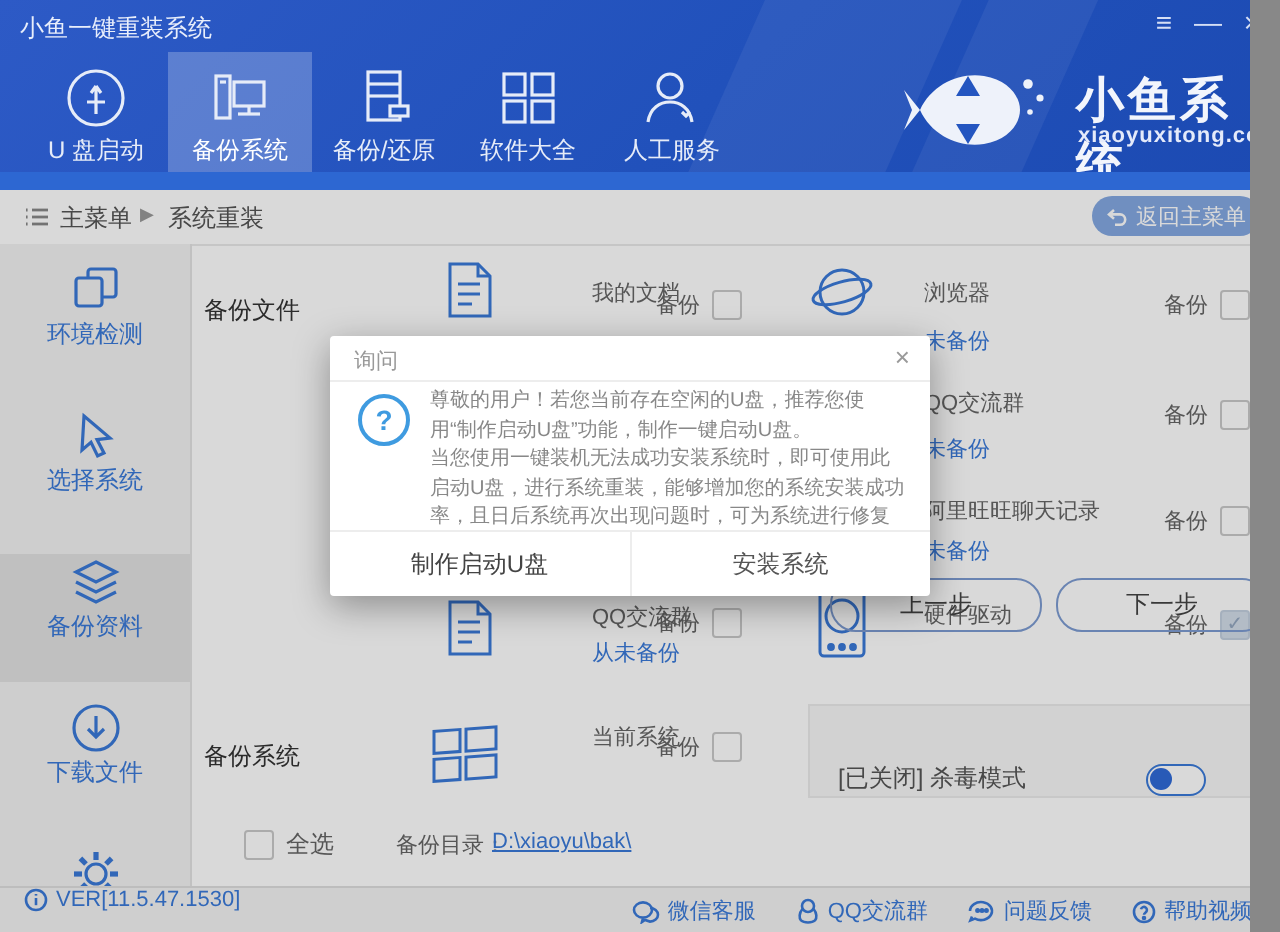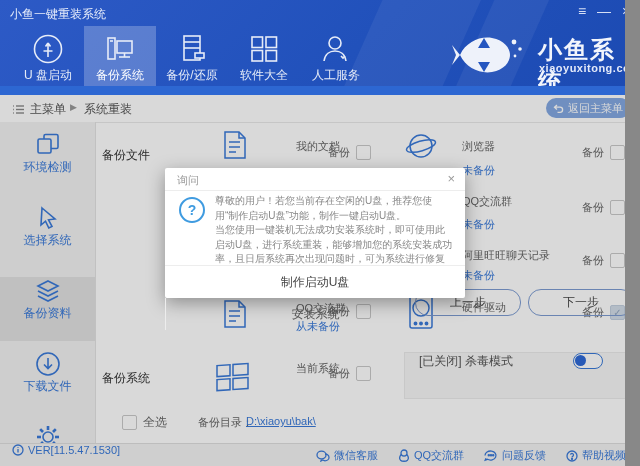--- a/index.html
+++ b/index.html
@@ -39,21 +39,21 @@
   .sic svg{stroke:#3a7ad9;fill:none;stroke-width:1.6;}
   .sec-lbl{position:absolute;font-size:12px;color:#333;}
   .item-name{position:absolute;font-size:11px;color:#666;white-space:nowrap;}
   .item-status{position:absolute;font-size:11px;color:#3a7ad9;white-space:nowrap;}
   .bk-icon svg{stroke:#3a7ad9;fill:none;stroke-width:1.5;}
   .ctrl{position:absolute;display:flex;align-items:center;gap:6px;}
   .ctrl-lbl{font-size:11px;color:#666;}
   .checkbox{width:13px;height:13px;border:1px solid #c9c9c9;background:#fff;border-radius:2px;cursor:pointer;}
   .checkbox.checked-dis{background:#d3dde9;border-color:#c2cfdf;color:#93a7c0;font-size:10px;line-height:13px;text-align:center;}
   .av-box{position:absolute;left:309px;top:230px;width:224px;height:45px;background:#f7f7f7;border:1px solid #ececec;
-    display:flex;align-items:flex-start;}
+    display:flex;align-items:flex-end;}
   .av-lbl{font-size:12px;color:#555;margin-left:14px;}
   .toggle{position:absolute;right:26px;width:28px;height:14px;border:1px solid #3a7ad9;border-radius:8px;background:#fff;cursor:pointer;}
   .toggle .knob{position:absolute;left:1px;top:1px;width:11px;height:11px;border-radius:50%;background:#2f6ad8;}
   .dirlink{font-size:11px;color:#3a7ad9;text-decoration:underline;cursor:pointer;}
   .step-btn{position:absolute;top:289px;width:104px;height:25px;border:1px solid #7d9cd2;border-radius:13px;
     background:transparent;font-size:12px;color:#444;text-align:center;line-height:25px;cursor:pointer;}
   .bluestrip{position:absolute;left:632px;top:95px;width:8px;height:371px;background:#2a5cc2;}
 
   
   .footer{position:absolute;left:0;top:443px;width:640px;height:23px;background:#f4f4f4;border-top:1px solid #dedede;}
@@ -66,21 +66,21 @@
   
   .dim{position:absolute;left:0;top:95px;width:640px;height:371px;background:rgba(0,0,0,0.15);z-index:50;}
   .dialog{position:absolute;left:165px;top:168px;width:300px;height:130px;background:#fff;z-index:60;
     box-shadow:0 5px 18px rgba(0,0,0,0.35);border-radius:2px;}
   .dlg-title{position:relative;height:22px;border-bottom:1px solid #ededed;}
   .dlg-title-txt{position:absolute;left:12px;top:5px;font-size:11px;color:#999;}
   .dlg-close{position:absolute;right:10px;top:3px;font-size:13px;color:#9a9a9a;cursor:pointer;}
   .dlg-qicon{position:absolute;left:14px;top:29px;width:22px;height:22px;border:2px solid #3f9be0;border-radius:50%;
     color:#3f9be0;font-size:14px;font-weight:bold;text-align:center;line-height:22px;}
   .dlg-text{position:absolute;left:50px;top:26px;width:238px;font-size:10px;color:#888;line-height:14.6px;white-space:pre-line;}
-  .dlg-btns{position:absolute;left:0;bottom:0;width:100%;height:32px;border-top:1px solid #ededed;display:flex;flex-direction:column;}
+  .dlg-btns{position:absolute;left:0;bottom:0;width:100%;height:32px;border-top:1px solid #ededed;display:flex;}
   .dlg-btn{flex:1;text-align:center;line-height:32px;font-size:12px;color:#444;cursor:pointer;}
   .dlg-btn.right{border-left:1px solid #ededed;color:#555;}
 </style>
 </head>
 <body>
 
 <div class="window">
 
   <div class="header">
     <div class="streak" style="left:360px;top:-40px;width:90px;height:200px;"></div>

